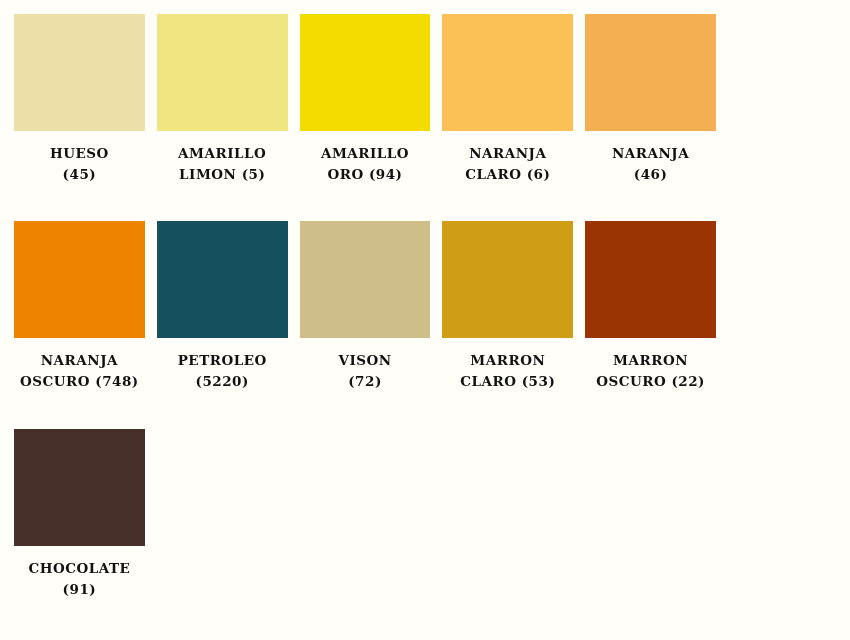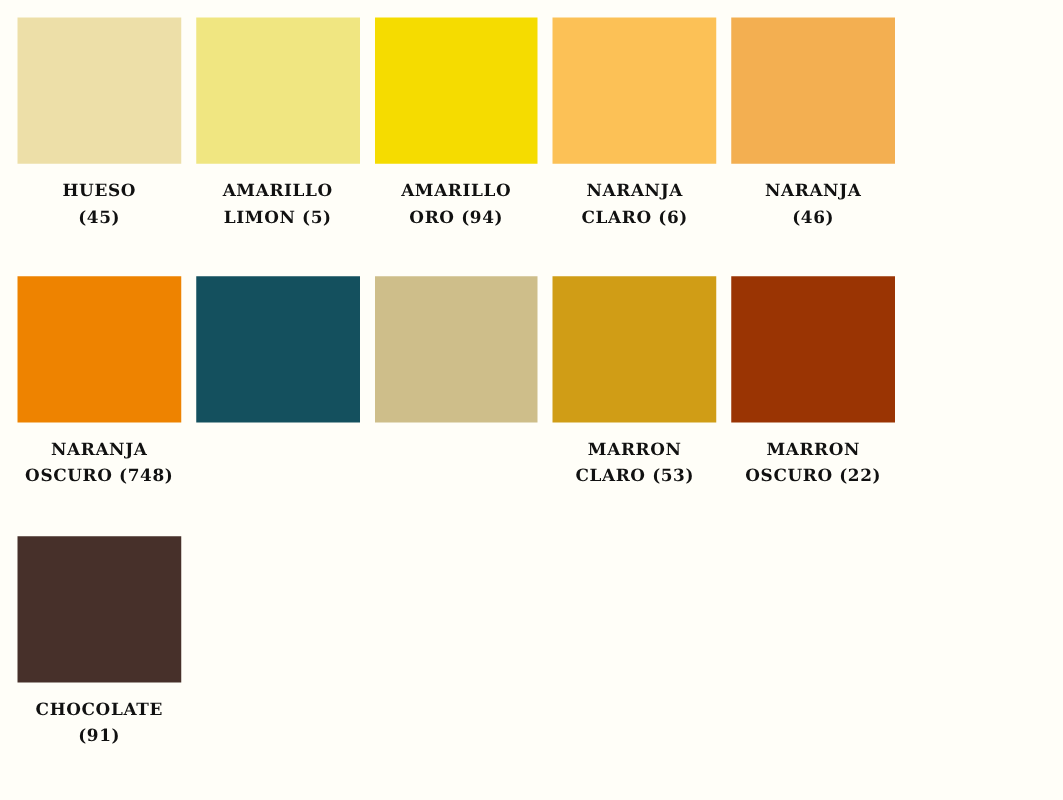--- a/index.html
+++ b/index.html
@@ -86,23 +86,27 @@
       <div class="swatch-caption">NARANJA
 (46)</div>
     </div>
     <div class="swatch-cell">
       <div class="swatch-chip" style="background-color: rgb(238, 131, 0);"></div>
       <div class="swatch-caption">NARANJA
 OSCURO (748)</div>
     </div>
     <div class="swatch-cell">
       <div class="swatch-chip" style="background-color: rgb(20, 80, 94);"></div>
+      <div class="swatch-caption">PETROLEO
+(5220)</div>
     </div>
     <div class="swatch-cell">
       <div class="swatch-chip" style="background-color: rgb(206, 190, 138);"></div>
+      <div class="swatch-caption">VISON
+(72)</div>
     </div>
     <div class="swatch-cell">
       <div class="swatch-chip" style="background-color: rgb(208, 157, 22);"></div>
       <div class="swatch-caption">MARRON
 CLARO (53)</div>
     </div>
     <div class="swatch-cell">
       <div class="swatch-chip" style="background-color: rgb(154, 52, 3);"></div>
       <div class="swatch-caption">MARRON
 OSCURO (22)</div>

